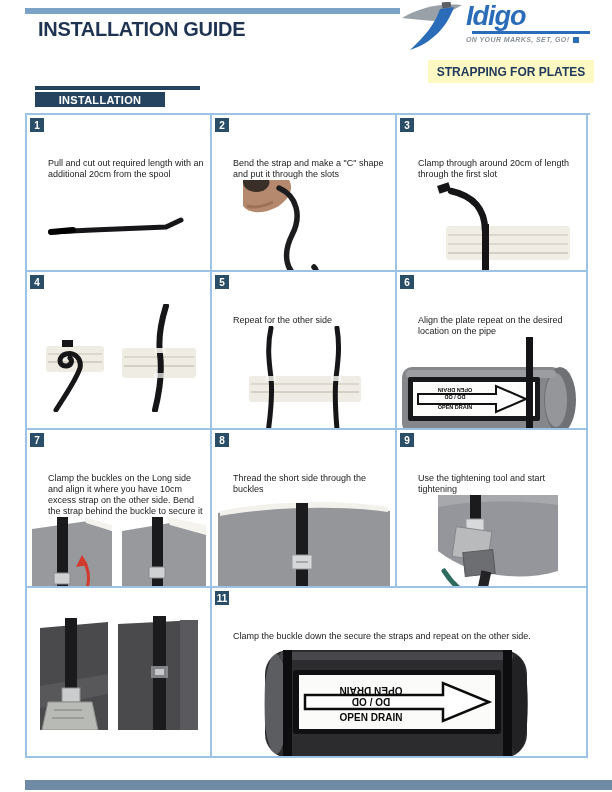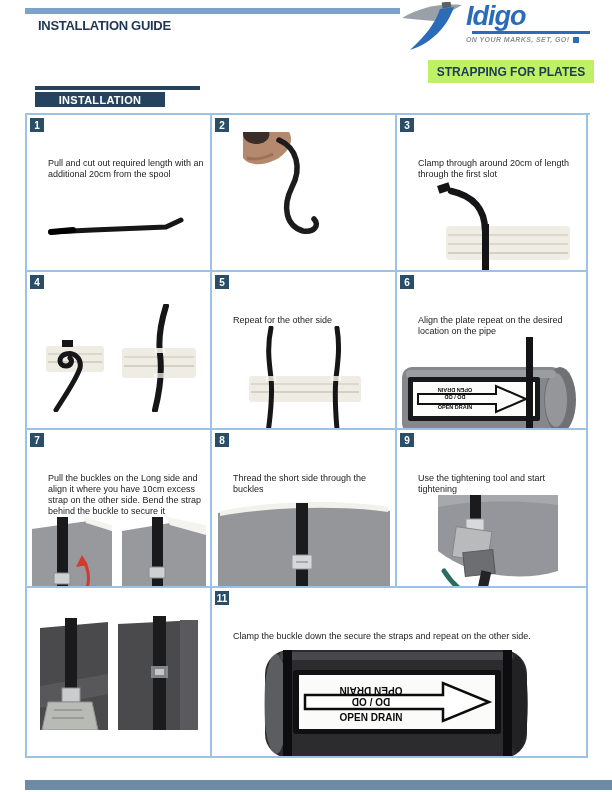--- a/index.html
+++ b/index.html
@@ -1,30 +1,30 @@
 <!DOCTYPE html>
 <html><head>
 <meta charset="utf-8">
 <style>
   * { margin:0; padding:0; box-sizing:border-box; }
   html,body { width:612px; height:792px; background:#fff; font-family:"Liberation Sans", sans-serif; }
   body { position:relative; overflow:hidden; }
 
   .topbar { position:absolute; left:25px; top:8px; width:375px; height:6px; background:#7ba3c7; }
-  .page-title { position:absolute; left:38px; top:18px; font-size:13px; font-weight:bold; letter-spacing:-0.3px; color:#1f3452; }
+  .page-title { position:absolute; left:38px; top:18px; font-size:20px; font-weight:bold; letter-spacing:-0.3px; color:#1f3452; }
 
   .logo { position:absolute; left:398px; top:2px; width:196px; height:56px; display:flex; align-items:flex-start; }
   .logo-txt { display:flex; flex-direction:column; margin-left:2px; }
   .logo-word { font-size:27px; font-weight:bold; font-style:italic; color:#2a6cb8; letter-spacing:-1px; line-height:28px; }
   .logo-underline { height:3px; background:#2a6cb8; width:118px; margin:1px 0 2px 6px; }
   .logo-tagline-row { display:flex; align-items:center; gap:4px; }
   .logo-tagline { font-size:7px; font-weight:bold; font-style:italic; color:#8a9098; letter-spacing:0.4px; }
   .logo-sq { width:6px; height:6px; background:#2a6cb8; }
 
-  .product-tag { position:absolute; left:428px; top:60px; width:166px; height:23px; background:#bef264;
+  .product-tag { position:absolute; left:428px; top:60px; width:166px; height:23px; background:#fef9c3;
                  display:flex; align-items:center; justify-content:center;
                  font-size:12px; font-weight:bold; color:#203a5c; }
 
   .section-bar { position:absolute; left:35px; top:86px; width:165px; height:4px; background:#25435f; }
   .section-box { position:absolute; left:35px; top:92px; width:130px; height:15px; background:#25435f;
                  display:flex; align-items:center; justify-content:center;
                  color:#fff; font-size:11px; font-weight:bold; letter-spacing:0.3px; }
 
   .grid { position:absolute; left:25px; top:113px; width:565px;
           display:grid; grid-template-columns:185px 185px 191px;
@@ -84,20 +84,21 @@
       <svg width="160" height="70" viewBox="0 0 160 70">
         <path d="M12 43 C 50 41 95 39.5 127 38 L142 31" stroke="#161618" stroke-width="5" fill="none" stroke-linecap="round"></path>
         <path d="M12 43 L34 41" stroke="#000" stroke-width="6" fill="none" stroke-linecap="round"></path>
       </svg>
     </div>
   </div>
 
   <div class="cell">
     <div class="step-head">
       <span class="badge">2</span>
+      <span class="step-text">Bend the strap and make a "C" shape and put it through the slots</span>
     </div>
     <div class="photo top">
       <svg width="150" height="110" viewBox="0 0 150 110">
         <path d="M14 0 L60 0 C 66 10 58 22 46 28 C 34 34 20 34 14 26 Z" fill="#b5896d"></path>
         <path d="M14 0 L40 0 C 42 6 36 12 28 12 C 20 12 14 8 14 2 Z" fill="#3a2f28"></path>
         <path d="M44 22 C 36 26 26 28 18 26" stroke="#9c7157" stroke-width="3" fill="none"></path>
         <path d="M50 8 C 68 16 73 36 63 55 C 53 75 57 94 74 99 C 85 101 91 93 85 87" stroke="#1c1c1e" stroke-width="5.5" fill="none" stroke-linecap="round"></path>
       </svg>
     </div>
   </div>
@@ -179,21 +180,21 @@
         <text x="55" y="63" font-size="5.5" fill="#0d0d0d" text-anchor="middle" transform="rotate(180 55 60.5)">DO / OD</text>
         <text x="55" y="72" font-size="5.5" fill="#0d0d0d" text-anchor="middle">OPEN DRAIN</text>
         <rect x="126" y="0" width="7" height="112" fill="#141416"></rect>
       </svg>
     </div>
   </div>
 
   <div class="cell">
     <div class="step-head">
       <span class="badge">7</span>
-      <span class="step-text">Pull the buckles on the Long side and align it where you have 10cm excess strap on the other side. Bend the strap behind the buckle to secure it</span>
+      <span class="step-text">Clamp the buckles on the Long side and align it where you have 10cm excess strap on the other side. Bend the strap behind the buckle to secure it</span>
     </div>
     <div class="photo">
       <svg width="80" height="100" viewBox="0 0 80 100">
         <path d="M0 12 L56 4 L80 14 V100 H0 Z" fill="#97999d"></path>
         <polygon points="52,0 80,8 80,14 54,6" fill="#f4f3ee"></polygon>
         <rect x="25" y="0" width="11" height="100" fill="#1a1a1c"></rect>
         <rect x="22" y="56" width="16" height="11" fill="#cfd0d2" stroke="#8b8c8e"></rect>
         <path d="M52 80 C 58 66 58 52 50 42" stroke="#d23a2e" stroke-width="3" fill="none"></path>
         <polygon points="50,38 44,50 56,48" fill="#d23a2e"></polygon>
         <ellipse cx="20" cy="92" rx="10" ry="13" fill="#dcd9d2" stroke="#b9b6ae"></ellipse>

